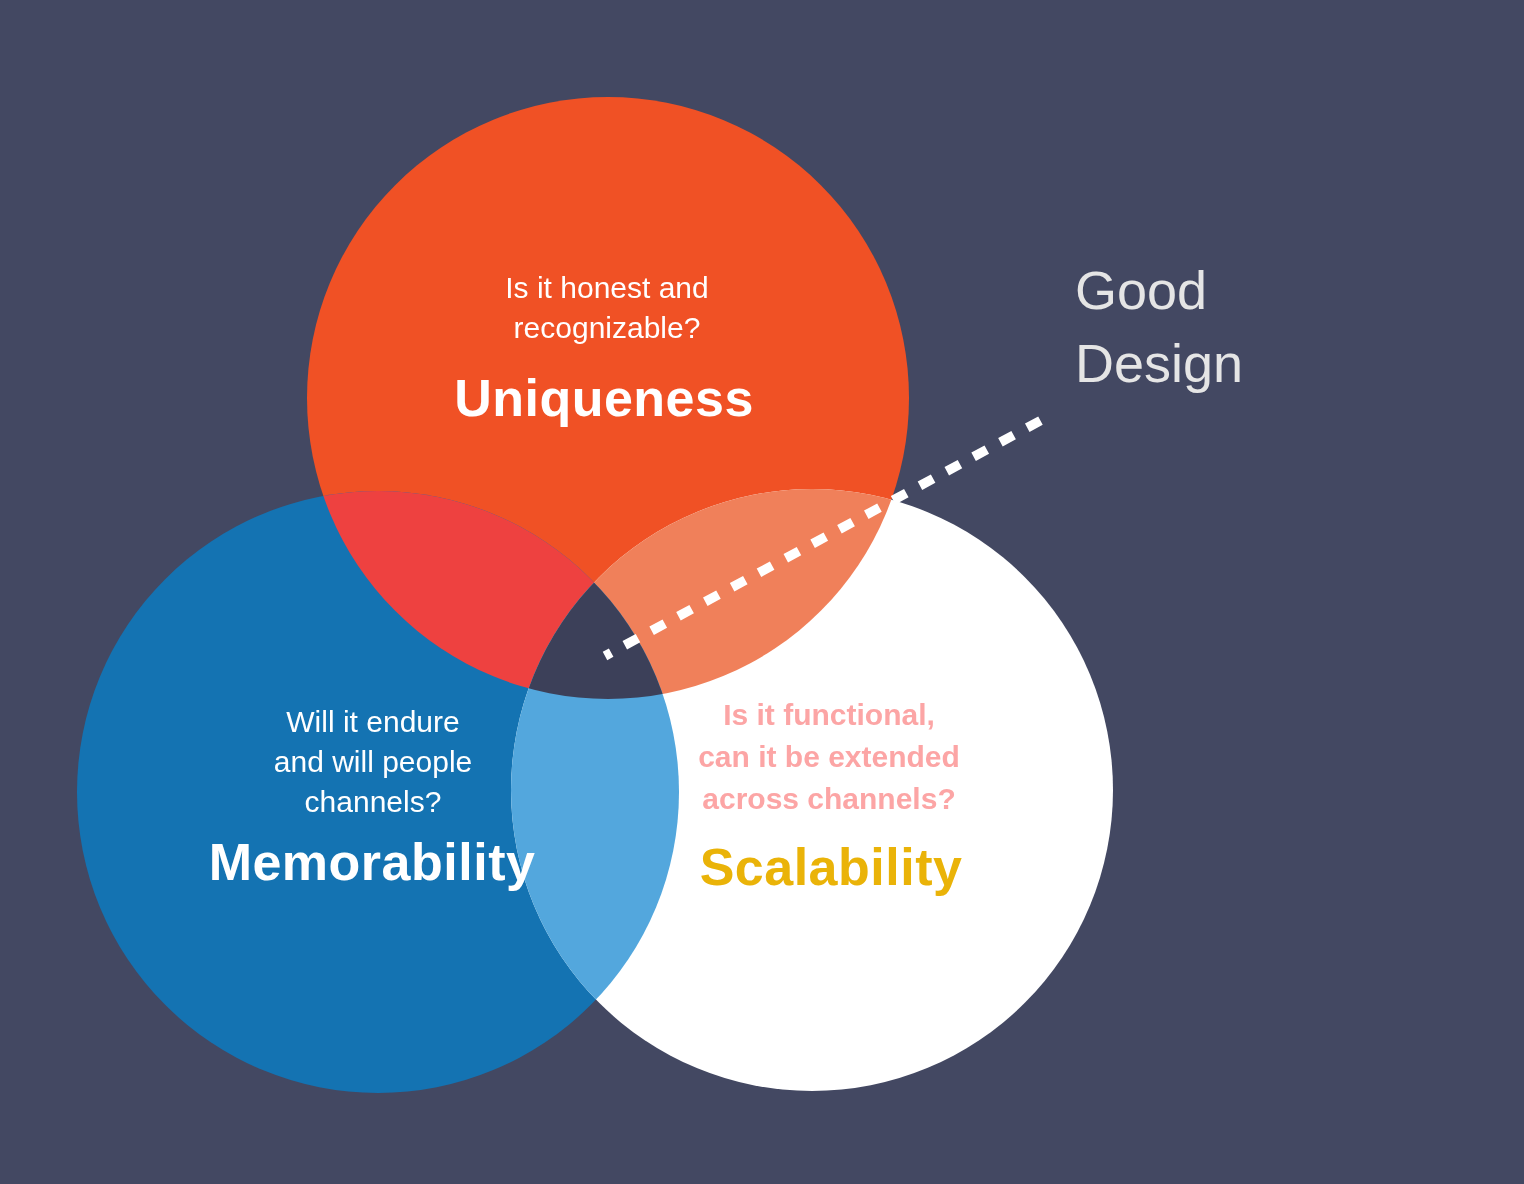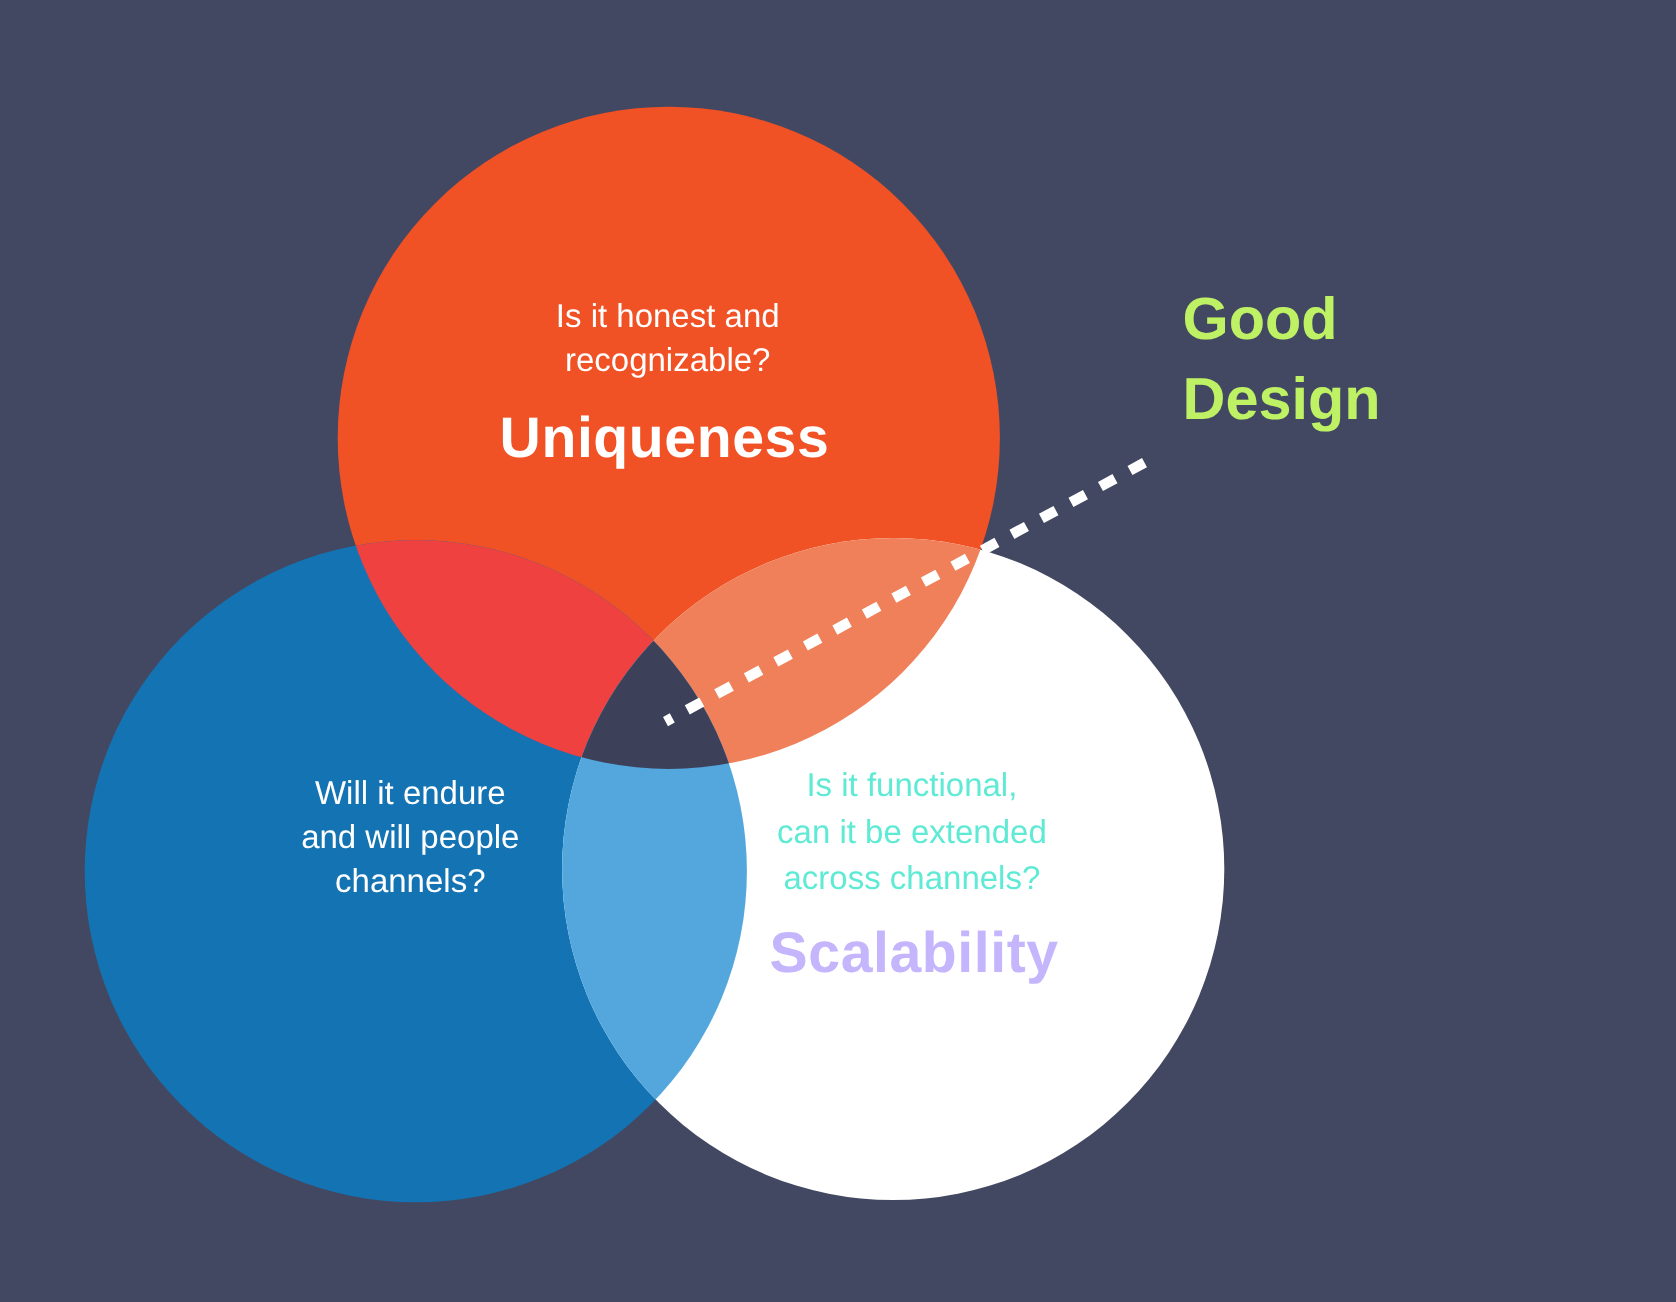--- a/index.html
+++ b/index.html
@@ -25,34 +25,34 @@
     white-space: pre-line;
     -webkit-font-smoothing: antialiased;
   }
   .question {
     font-size: 30px;
     font-weight: 400;
     text-align: center;
     transform: translateX(-50%);
   }
   .q-white { color: #FFFFFF; line-height: 40px; }
-  .q-navy  { color: #5eead4; line-height: 42px; }
+  .q-navy  { color: #fca5a5; line-height: 42px; font-weight: bold; }
   .circle-label {
     font-size: 52px;
     font-weight: 700;
     text-align: left;
     transform: translateX(-50%);
     letter-spacing: 0.5px;
   }
   .l-white { color: #FFFFFF; }
-  .l-navy  { color: #c4b5fd; }
+  .l-navy  { color: #eab308; }
   .good-design {
     font-size: 54px;
-    font-weight: 700;
-    color: #bef264;
+    font-weight: 400;
+    color: #e5e5e5;
     line-height: 73px;
     text-align: left;
   }
 </style>
 </head>
 <body>
 
 <div class="canvas">
 
   <svg class="venn-svg" width="1524" height="1184" viewBox="0 0 1524 1184">
@@ -86,19 +86,20 @@
   <div class="txt question q-white" style="left:607px; top:268px;">Is it honest and
 recognizable?</div>
   <div class="txt circle-label l-white" style="left:604px; top:368px;">Uniqueness</div>
 
   <div class="txt good-design" style="left:1075px; top:254px;">Good
 Design</div>
 
   <div class="txt question q-white" style="left:373px; top:702px;">Will it endure
 and will people
 channels?</div>
+  <div class="txt circle-label l-white" style="left:372px; top:832px;">Memorability</div>
 
   <div class="txt question q-navy" style="left:829px; top:694px;">Is it functional,
 can it be extended
 across channels?</div>
   <div class="txt circle-label l-navy" style="left:831px; top:837px;">Scalability</div>
 
 </div>
 
 </body></html>

